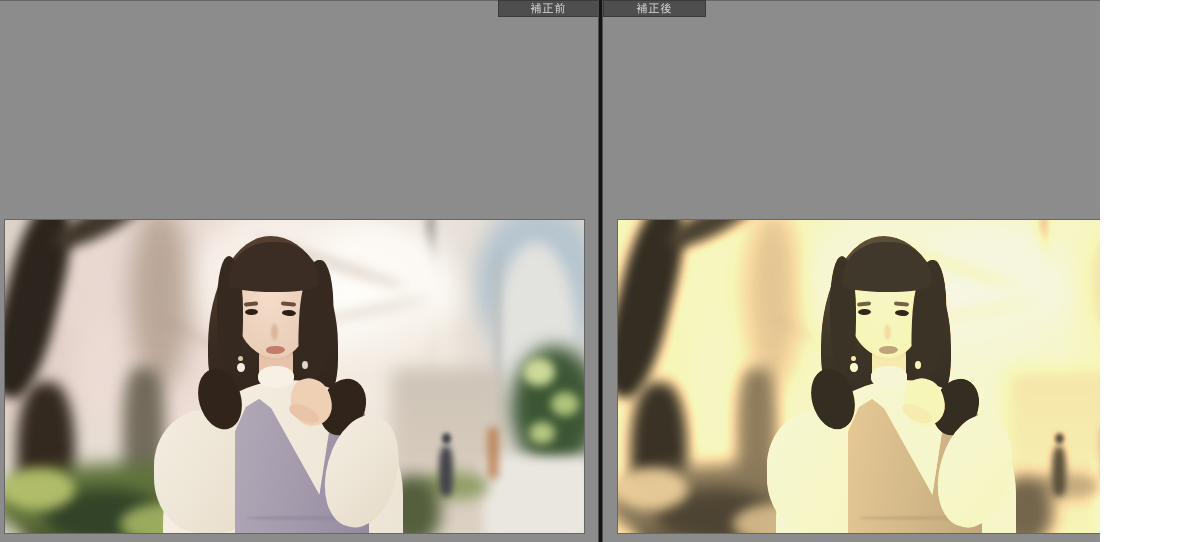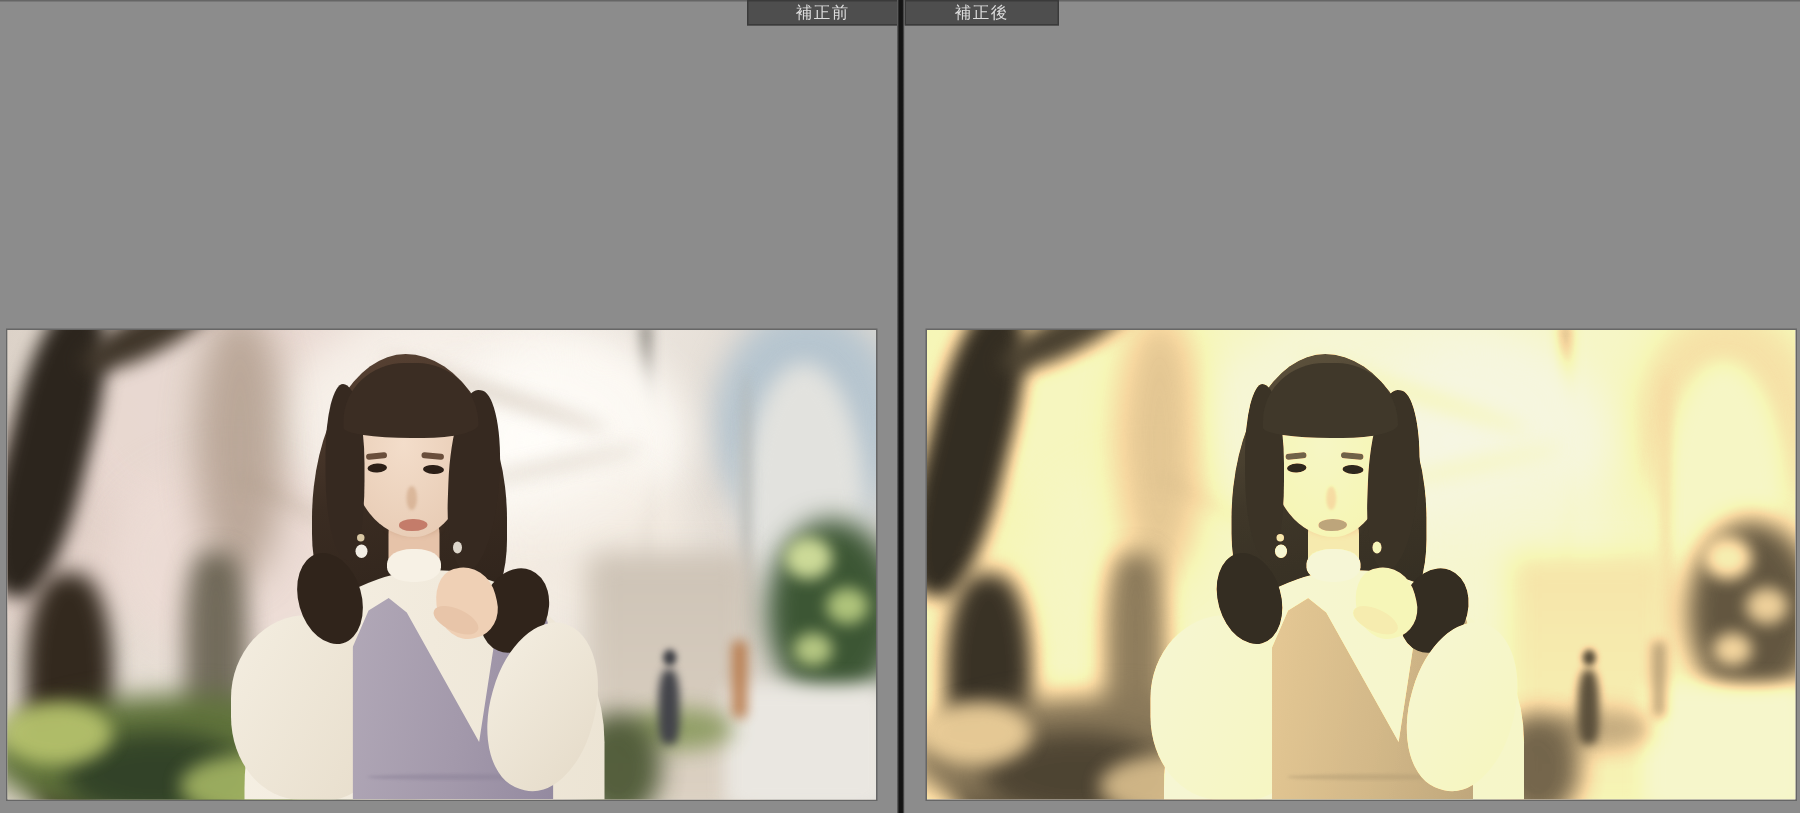--- a/index.html
+++ b/index.html
@@ -1,20 +1,20 @@
 <!DOCTYPE html>
 <html style="--bg: #8c8c8c; --tab-bg: #4e4e4e; --tab-border: #3a3a3a; --tab-text: #dcdcdc; --divider: #141414;"><head>
 <meta charset="utf-8">
 <style>
   :root{
     --bg:#8c8c8c; --tab-bg:#4e4e4e; --tab-border:#3a3a3a; --tab-text:#dcdcdc; --divider:#141414;
   }
   html,body{margin:0;padding:0;}
   body{font-family:"Liberation Sans","DejaVu Sans",sans-serif;}
-  .stage{position:relative;width:1200px;height:542px;background:var(--bg);overflow:hidden;}
+  .stage{position:relative;width:1100px;height:542px;background:var(--bg);overflow:hidden;}
   .topline{position:absolute;left:0;top:0;width:1200px;height:1px;background:rgba(0,0,0,.28);}
 
   
   .tab{position:absolute;top:0;height:17px;background:var(--tab-bg);border:1px solid var(--tab-border);
        box-sizing:border-box;display:flex;align-items:center;justify-content:center;
        color:var(--tab-text);font-size:11px;letter-spacing:1px;}
   .tab--before{left:498px;width:101px;}
   .tab--after{left:603px;width:103px;}
 
   

